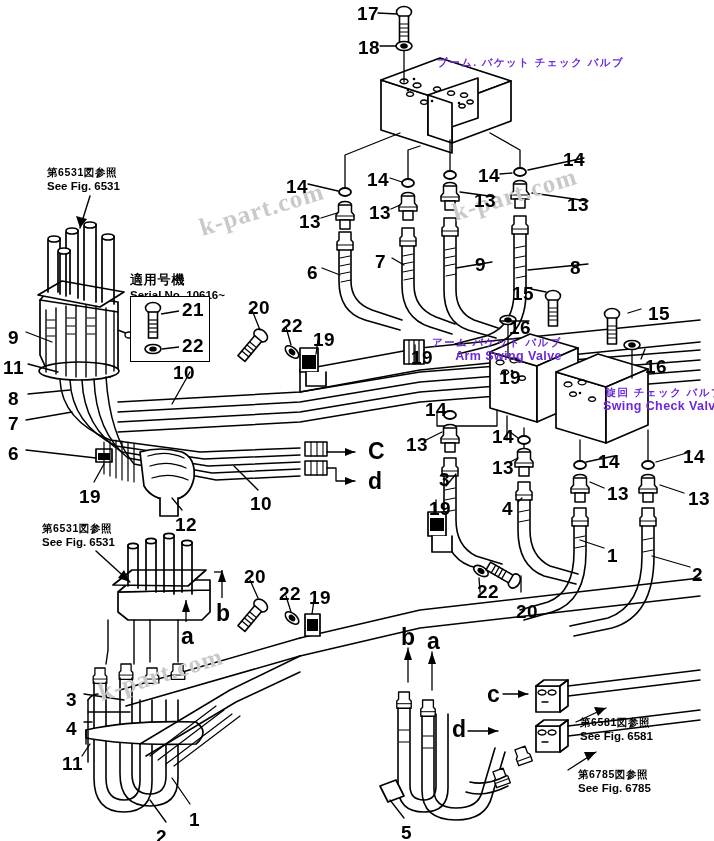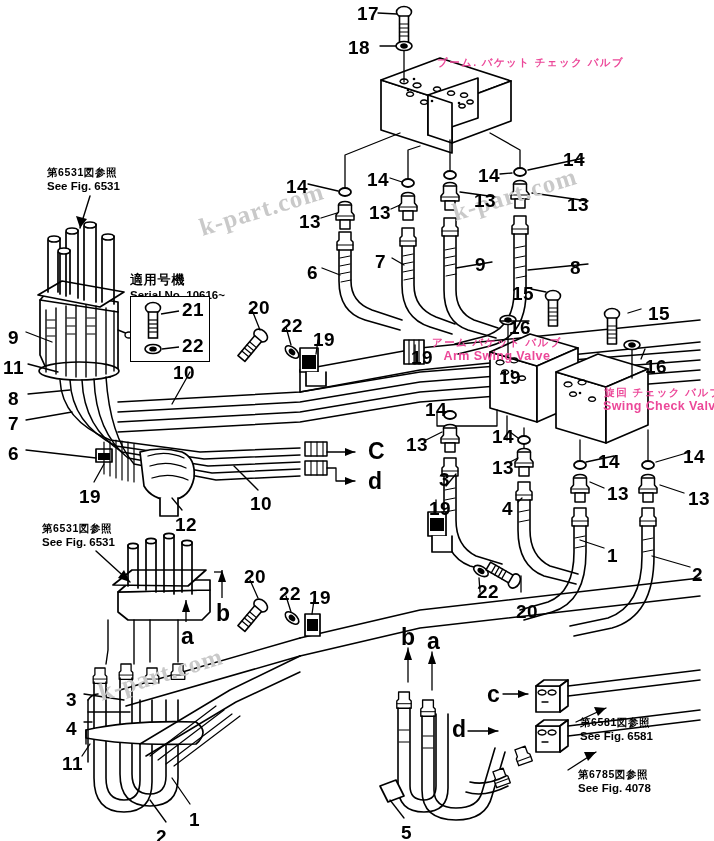--- a/index.html
+++ b/index.html
@@ -14,21 +14,21 @@
     font-size:19px;letter-spacing:.5px;
   }
   .alpha{font-size:23px;font-weight:bold;font-style:normal;}
   .figref{
     position:absolute;font-family:"Liberation Sans",sans-serif;font-weight:bold;
     font-size:11.5px;color:#000;line-height:1.22;white-space:nowrap;
   }
   .figref .jp{font-size:10.5px;letter-spacing:.6px;text-align:right;}
   .vname{
     position:absolute;font-family:"Liberation Sans",sans-serif;font-weight:bold;
-    color:#ec4899;line-height:1.25;white-space:nowrap;text-align:center;
+    color:#6d28d9;line-height:1.25;white-space:nowrap;text-align:right;
   }
   .vname .jp{font-size:10.5px;letter-spacing:1.4px;display:block;}
   .vname .en{font-size:12.5px;letter-spacing:.4px;display:block;}
   .serialbox{
     position:absolute;border:1.6px solid #000;background:#fff;
   }
   .serialcap{
     position:absolute;font-family:"Liberation Sans",sans-serif;font-weight:bold;
     font-size:11.5px;line-height:1.22;white-space:nowrap;
   }
@@ -673,21 +673,21 @@
   <div class="figref" style="left:42px;top:521px">
     <span class="jp">第6531図参照</span><br>
     <span>See Fig. 6531</span>
   </div>
   <div class="figref" style="left:580px;top:715px">
     <span class="jp">第6581図参照</span><br>
     <span>See Fig. 6581</span>
   </div>
   <div class="figref" style="left:578px;top:767px">
     <span class="jp">第6785図参照</span><br>
-    <span>See Fig. 4078</span>
+    <span>See Fig. 6785</span>
   </div>
 
   <div class="serialcap" style="left:130px;top:272px">
     <span class="jp">適用号機</span><br>
     <span>Serial No. 10616~</span>
   </div>
   <div class="serialbox" style="left:130px;top:296px;width:78px;height:64px">
     <svg width="78" height="64" viewBox="0 0 78 64">
       <g fill="none" stroke="#000" stroke-width="1.6">
         <g transform="translate(22,9)">
@@ -698,21 +698,21 @@
           </g>
         <line x1="30" y1="17" x2="48" y2="14"></line>
         <line x1="31" y1="52" x2="48" y2="50"></line>
       </g>
     </svg>
   </div>
   <div class="lbl" style="left:182px;top:300px">21</div>
   <div class="lbl" style="left:182px;top:336px">22</div>
 
   <div class="lbl" style="left:357px;top:4px">17</div>
-  <div class="lbl" style="left:348px;top:38px">18</div>
+  <div class="lbl" style="left:358px;top:38px">18</div>
 
   <div class="lbl" style="left:286px;top:177px">14</div>
   <div class="lbl" style="left:367px;top:170px">14</div>
   <div class="lbl" style="left:478px;top:166px">14</div>
   <div class="lbl" style="left:563px;top:150px">14</div>
   <div class="lbl" style="left:299px;top:212px">13</div>
   <div class="lbl" style="left:369px;top:203px">13</div>
   <div class="lbl" style="left:474px;top:191px">13</div>
   <div class="lbl" style="left:567px;top:195px">13</div>
   <div class="lbl" style="left:307px;top:263px">6</div>

